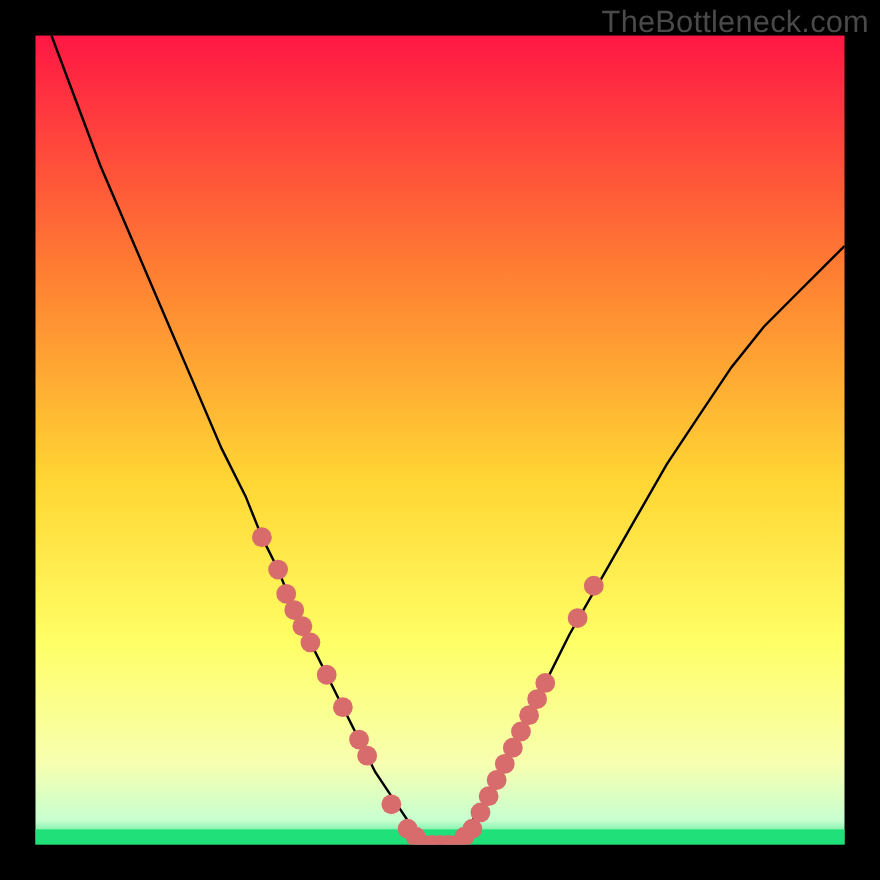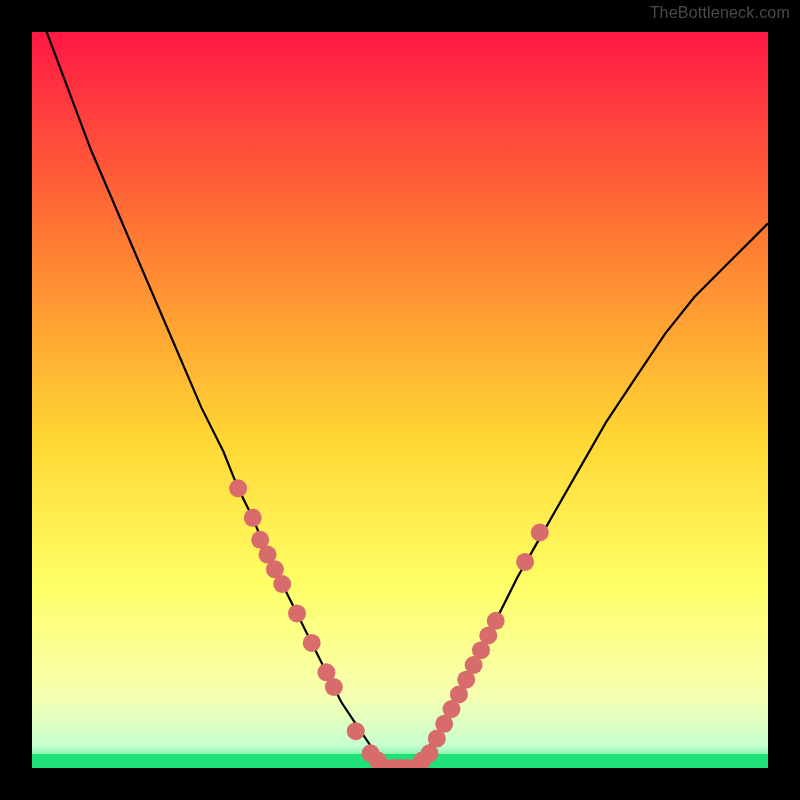--- a/index.html
+++ b/index.html
@@ -24,21 +24,21 @@
     top: 32px;
     width: 736px;
     height: 736px;
     overflow: hidden;
   }
   .watermark {
     position: absolute;
     top: 4px;
     right: 10px;
     font-family: Arial, Helvetica, sans-serif;
-    font-size: 16px;
+    font-size: 28px;
     color: #4a4a4a;
     font-weight: 500;
     letter-spacing: 0.2px;
   }
   svg { display: block; }
 </style>
 </head>
 <body>
 
 <div class="frame">

